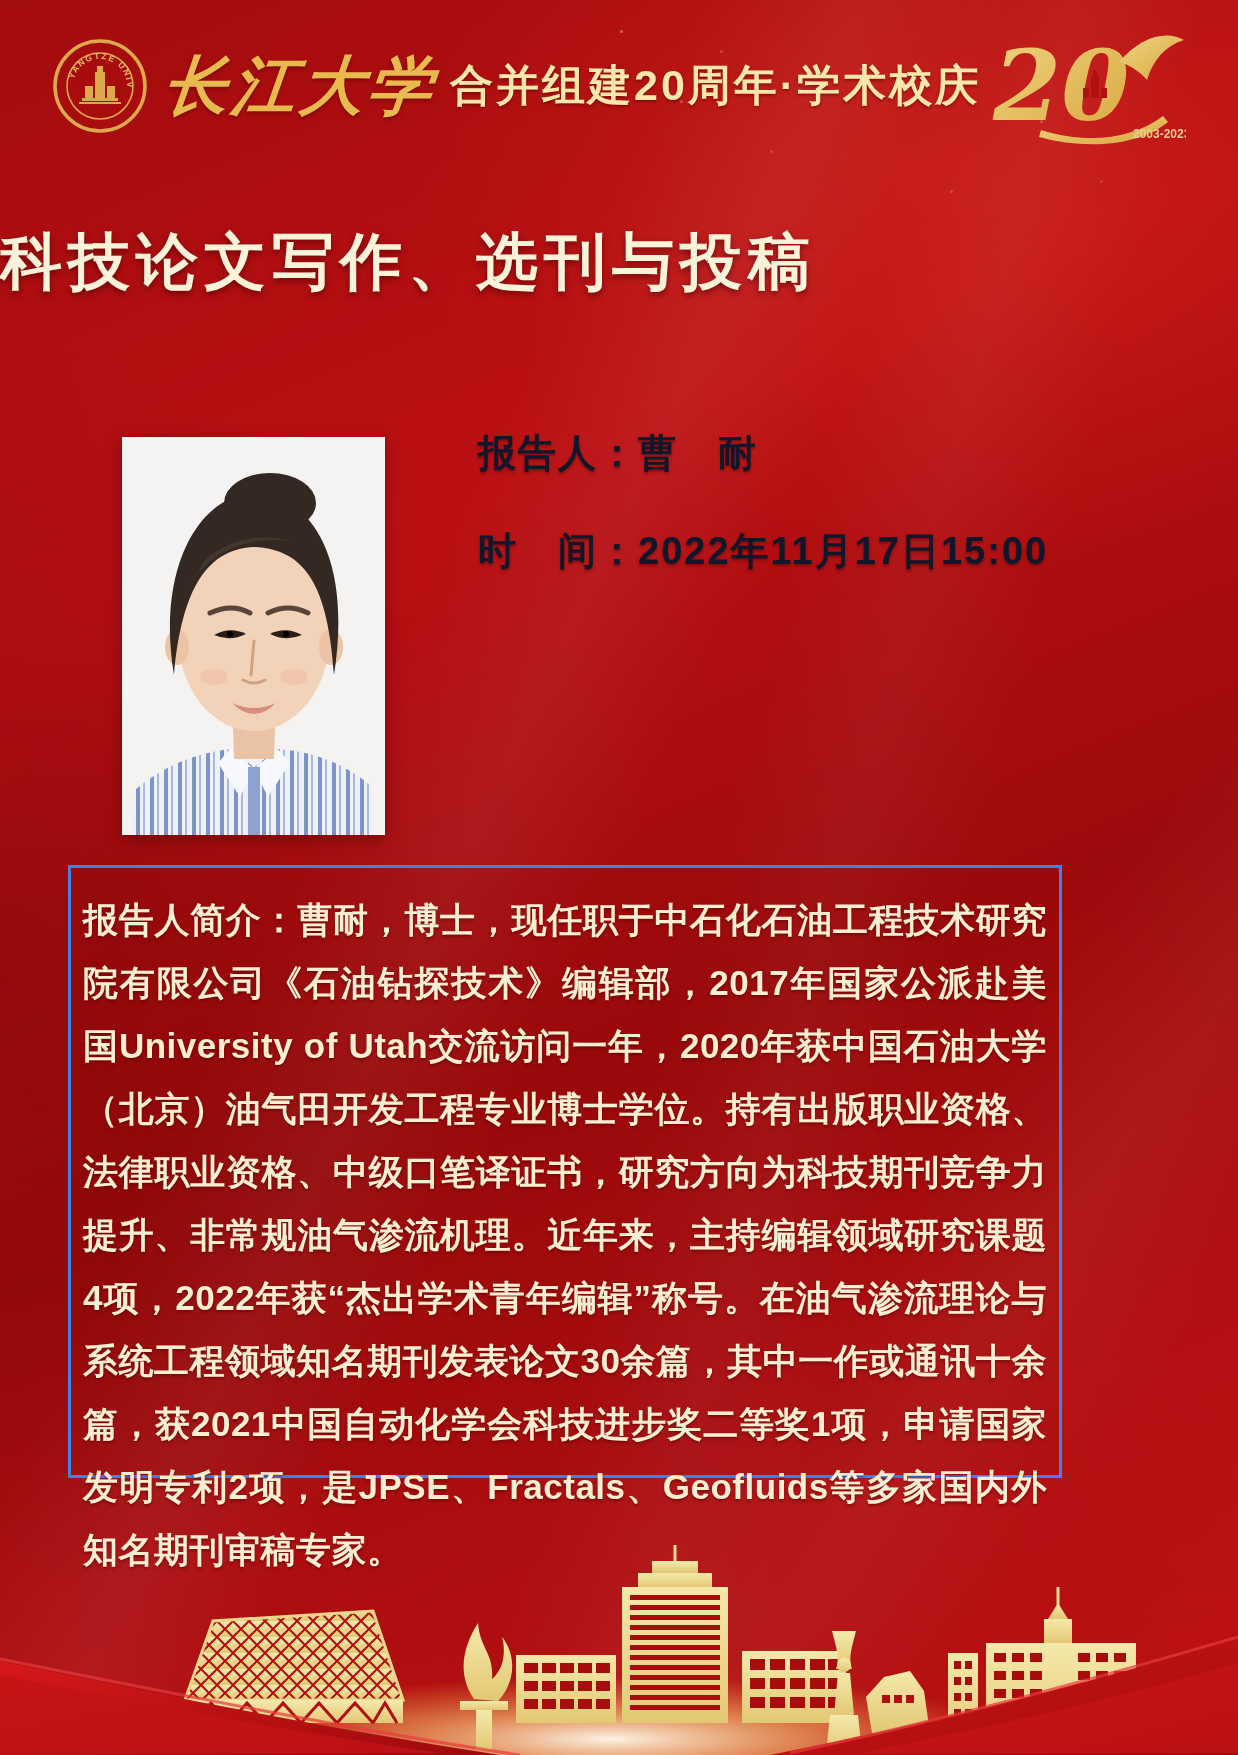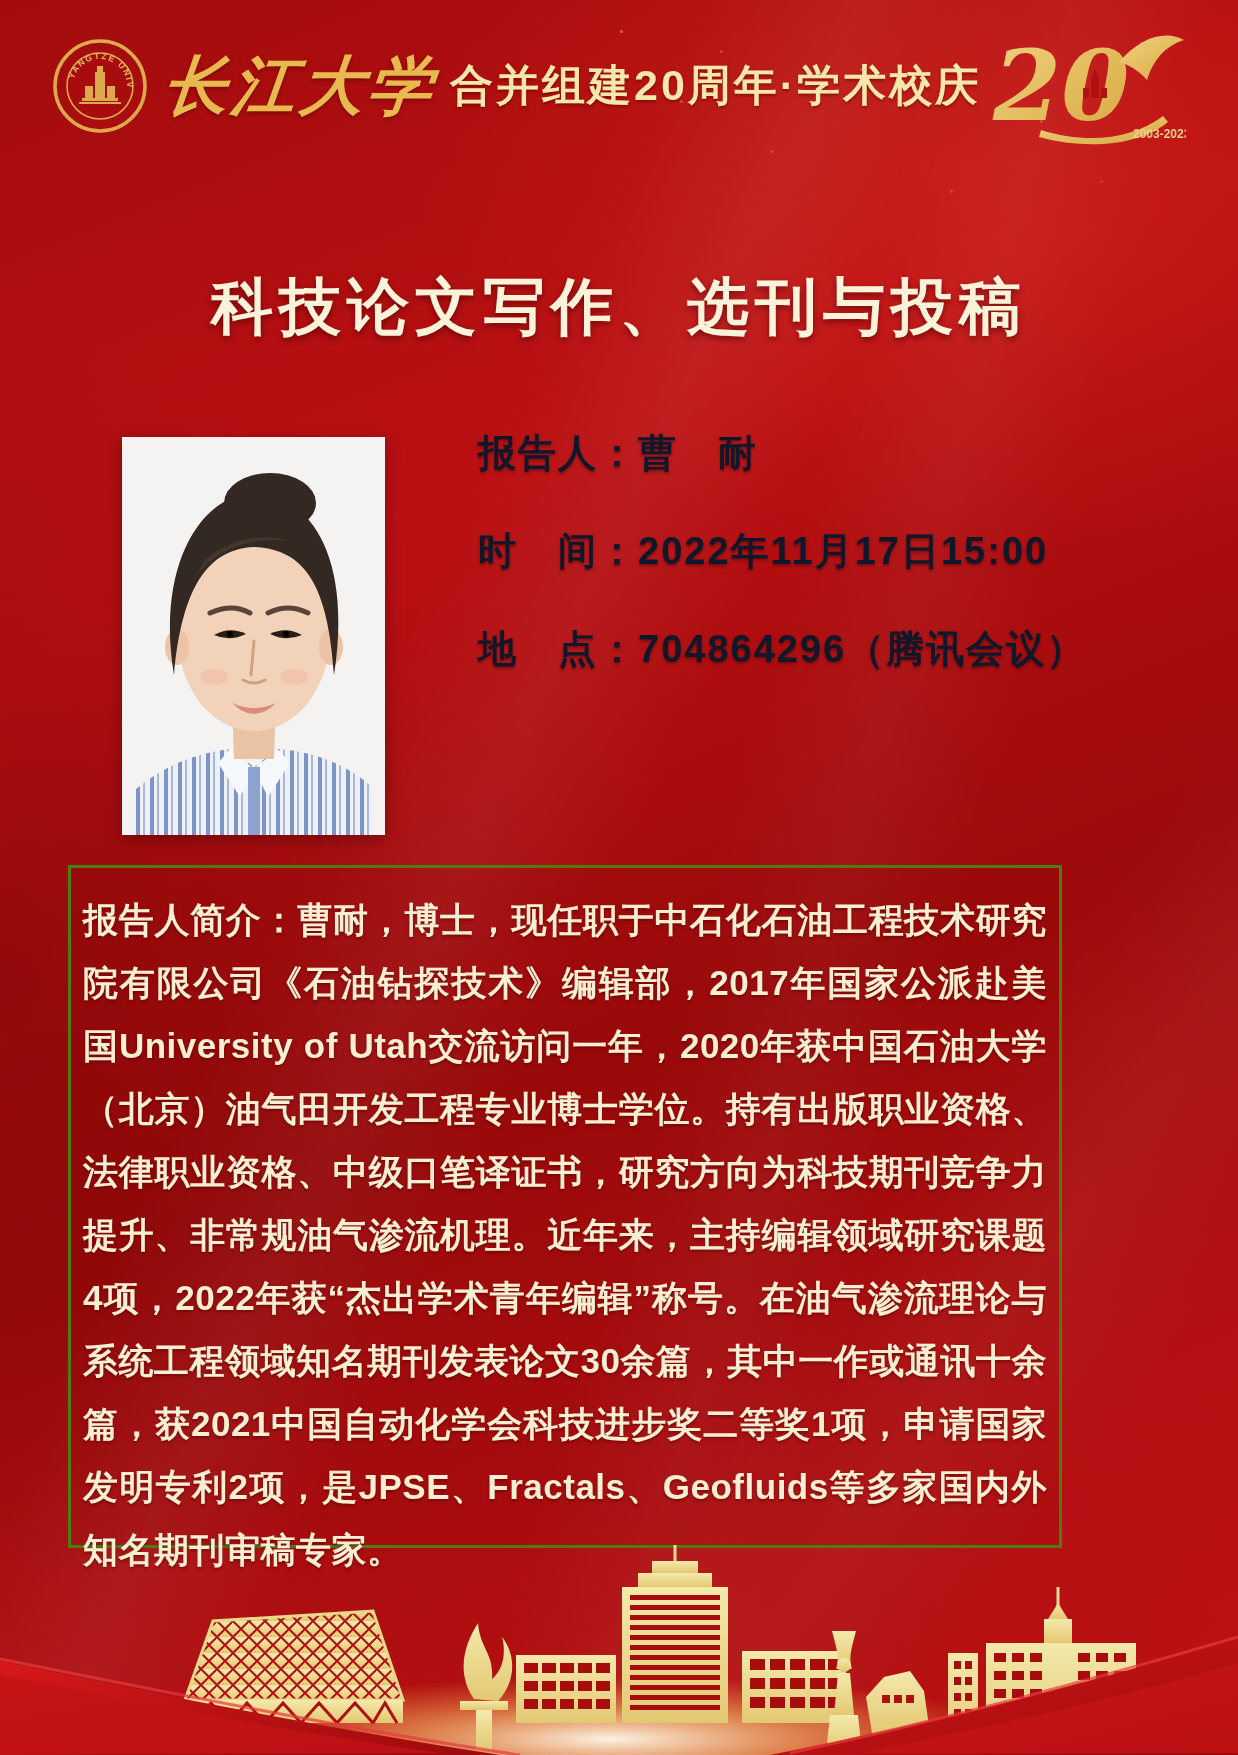--- a/index.html
+++ b/index.html
@@ -22,30 +22,30 @@
       520px 12px rgba(255,255,255,.28), 150px 120px rgba(255,255,255,.18),
       330px 160px rgba(255,255,255,.2), 60px 70px rgba(255,255,255,.25),
       480px 150px rgba(255,255,255,.15), 100px 20px rgba(255,255,255,.2);}
   .header{position:absolute;left:52px;top:38px;display:flex;align-items:center;}
   .uni-name{font-family:"DejaVu Serif",serif;font-style:italic;font-weight:bold;
     font-size:64px;color:#e8b94e;margin-left:16px;letter-spacing:4px;
     text-shadow:0 2px 4px rgba(80,0,0,.5);transform:skewX(-6deg);}
   .subtitle{font-size:43px;font-weight:bold;color:#f7e7ab;margin-left:14px;letter-spacing:3px;
     text-shadow:0 2px 3px rgba(90,0,0,.5);text-align:right;}
   .anniv-logo{position:absolute;right:52px;top:28px;}
-  .main-title{position:absolute;left:0;top:220px;width:100%;text-align:center;
+  .main-title{position:absolute;left:0;top:220px;width:100%;text-align:left;
     font-size:62px;font-weight:bold;color:#faf3da;letter-spacing:6px;
-    text-shadow:0 3px 6px rgba(70,0,0,.6);margin-top:45px;}
+    text-shadow:0 3px 6px rgba(70,0,0,.6);}
   .photo{position:absolute;left:122px;top:437px;width:263px;height:398px;
     box-shadow:0 4px 14px rgba(60,0,0,.45);}
   .info{position:absolute;left:478px;top:432px;}
   .info-row{font-size:38px;font-weight:bold;color:#0f172a;letter-spacing:2px;
     height:42px;line-height:42px;margin-bottom:56px;text-shadow:0 2px 3px rgba(80,0,0,.5);}
-  .bio-box{position:absolute;left:68px;top:865px;width:994px;height:683px;
-    border:3px solid #4d7c0f;box-sizing:border-box;padding:20px 12px 0 12px;
+  .bio-box{position:absolute;left:68px;top:865px;width:994px;height:613px;
+    border:3px solid #3b82f6;box-sizing:border-box;padding:20px 12px 0 12px;
     background:rgba(120,5,5,.08);}
   .bio-text{font-size:35px;font-weight:bold;color:#f8eed2;line-height:63px;
     letter-spacing:.5px;text-align:justify;text-shadow:0 2px 3px rgba(80,0,0,.5);margin:0;}
   .footer-skyline{position:absolute;left:0;bottom:0;width:1238px;height:212px;}
 </style>
 </head>
 <body>
 
 <div class="streaks"></div>
 <div class="sparkle" style="left:620px;top:30px;"></div>
@@ -130,21 +130,20 @@
 
   <path d="M132,204 L129,238 M121,243 Q132,249 143,243" stroke="#cfa284" stroke-width="3" fill="none" stroke-linecap="round"></path>
   <path d="M110,266 Q132,276 154,266 Q132,288 110,266 Z" fill="#d88d80"></path>
   <ellipse cx="92" cy="240" rx="14" ry="8" fill="#f0b9a0" opacity=".45"></ellipse>
   <ellipse cx="172" cy="240" rx="14" ry="8" fill="#f0b9a0" opacity=".45"></ellipse>
 </svg>
 
 <div class="info">
   <div class="info-row"><span>报告人：</span><span>曹　耐</span></div>
   <div class="info-row"><span>时　间：</span><span>2022年11月17日15:00</span></div>
-  <div class="info-row"><span>地　点：</span><span>704864296（腾讯会议）</span></div>
 </div>
 
 <div class="bio-box">
   <p class="bio-text">报告人简介：曹耐，博士，现任职于中石化石油工程技术研究院有限公司《石油钻探技术》编辑部，2017年国家公派赴美国University of Utah交流访问一年，2020年获中国石油大学（北京）油气田开发工程专业博士学位。持有出版职业资格、法律职业资格、中级口笔译证书，研究方向为科技期刊竞争力提升、非常规油气渗流机理。近年来，主持编辑领域研究课题4项，2022年获“杰出学术青年编辑”称号。在油气渗流理论与系统工程领域知名期刊发表论文30余篇，其中一作或通讯十余篇，获2021中国自动化学会科技进步奖二等奖1项，申请国家发明专利2项，是JPSE、Fractals、Geofluids等多家国内外知名期刊审稿专家。</p>
 </div>
 
 <svg class="footer-skyline" viewBox="0 0 1238 212">
   <defs>
     <linearGradient id="bg2" x1="0" y1="0" x2="0" y2="1">
       <stop offset="0" stop-color="#f4e9ab"></stop>

